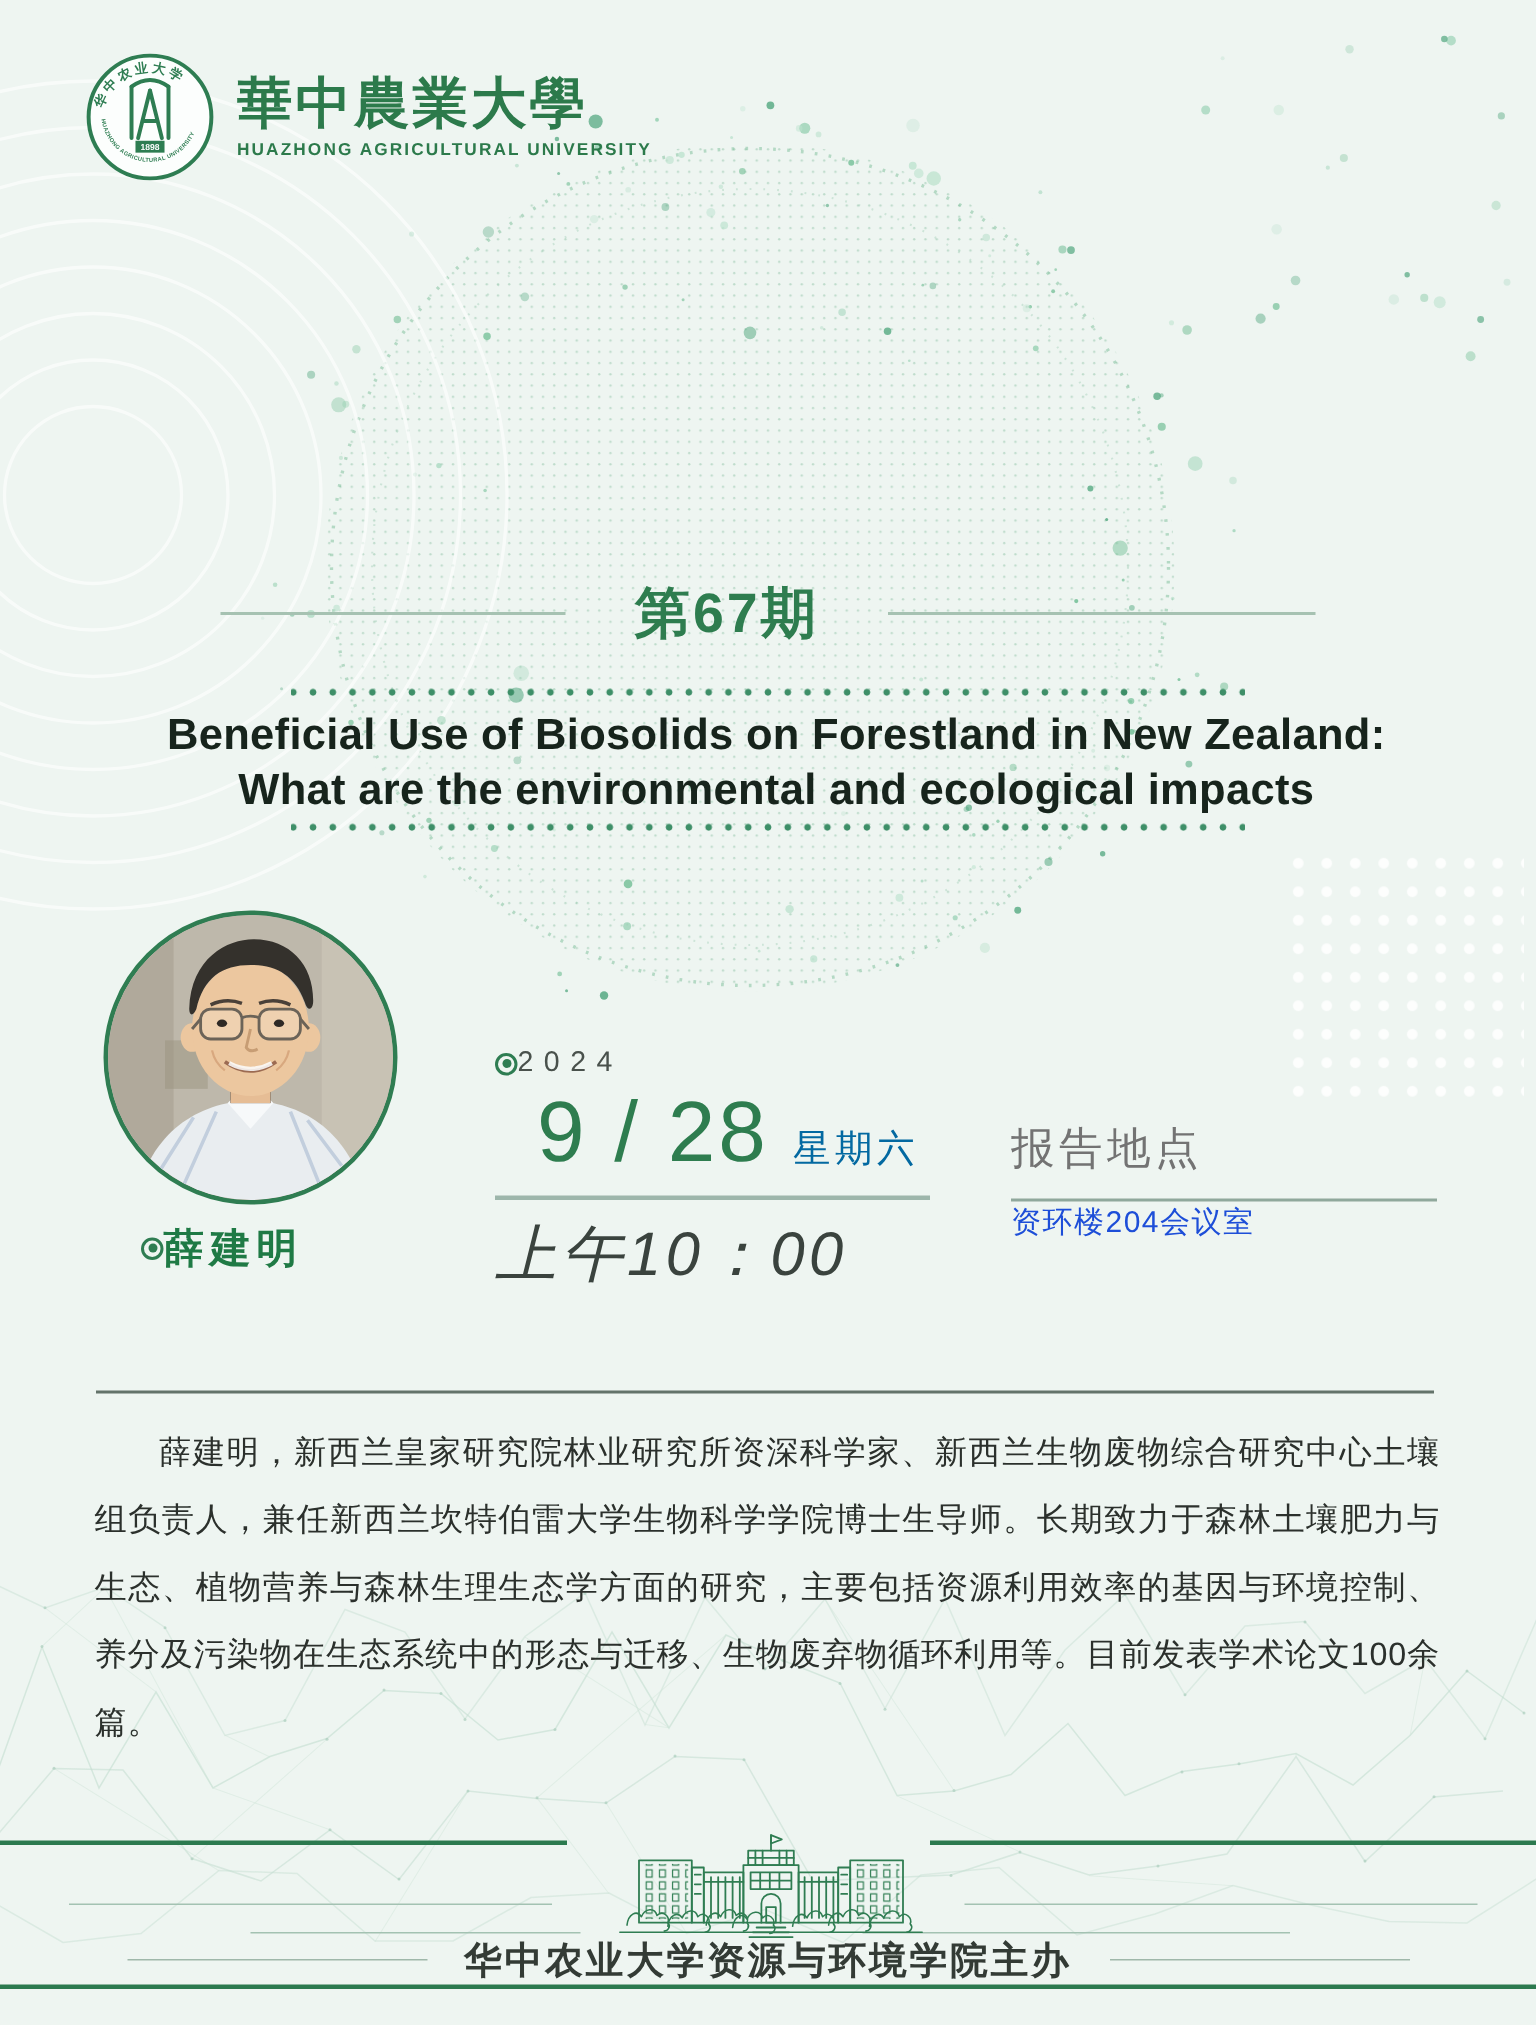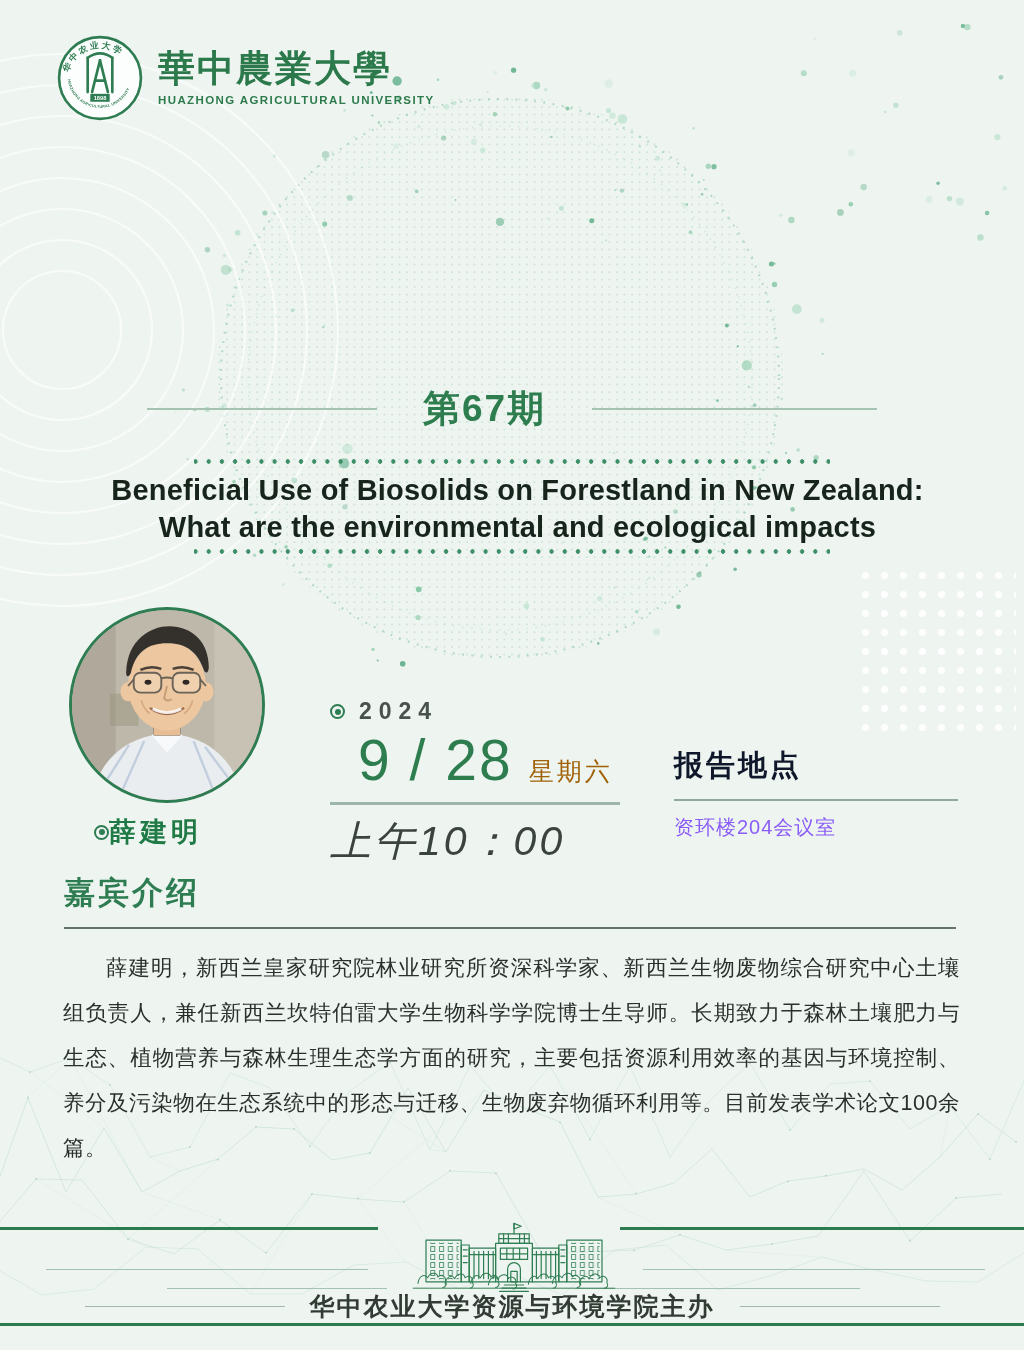--- a/index.html
+++ b/index.html
@@ -34,32 +34,32 @@
   .speaker-photo{position:absolute;left:69px;top:607px;width:190px;height:190px;border-radius:50%;
     border:3.5px solid #2f7d52;overflow:hidden;z-index:3;background:#c0baae;}
   .speaker-photo svg{display:block;width:100%;height:100%;}
   .speaker-name{position:absolute;left:94px;top:814px;display:flex;align-items:center;z-index:3;
     font-size:27px;font-weight:700;color:#1f7a45;letter-spacing:4px;}
   .bullseye{display:inline-block;width:11px;height:11px;border:2px solid #2e7d52;border-radius:50%;
     position:relative;flex:none;}
   .bullseye::after{content:'';position:absolute;inset:2.5px;background:#2e7d52;border-radius:50%;}
   
   .schedule{position:absolute;left:330px;top:698px;width:292px;z-index:3;}
-  .year-row{display:flex;align-items:center;gap:14px;color:#49514c;font-size:23px;
-    letter-spacing:7px;font-weight:700;}
+  .year-row{display:flex;align-items:center;color:#49514c;font-size:19px;
+    letter-spacing:7px;font-weight:400;}
   .date-row{display:flex;align-items:baseline;margin-left:28px;margin-top:2px;}
   .date{font-size:57px;color:#2e7d4f;font-weight:500;letter-spacing:2px;}
-  .weekday{font-size:25px;color:#a16207;margin-left:16px;font-weight:500;letter-spacing:3px;}
+  .weekday{font-size:25px;color:#0369a1;margin-left:16px;font-weight:500;letter-spacing:3px;}
   .sch-rule{height:2.5px;background:#9db6ab;margin-top:9px;width:290px;}
   .time{font-size:41px;color:#3a433e;font-weight:300;letter-spacing:3px;margin-top:9px;font-style:italic;}
   
   .venue{position:absolute;left:674px;top:746px;width:284px;z-index:3;}
-  .venue-label{font-size:29px;font-weight:700;color:#0f172a;letter-spacing:3px;}
+  .venue-label{font-size:29px;font-weight:400;color:#737373;letter-spacing:3px;}
   .venue-rule{height:2px;background:#8fa89c;margin-top:13px;}
-  .venue-room{font-size:20px;color:#8b5cf6;margin-top:13px;font-weight:500;letter-spacing:1px;}
+  .venue-room{font-size:20px;color:#1d4ed8;margin-top:0;font-weight:500;letter-spacing:1px;}
   
   .section-head{position:absolute;left:64px;top:872px;font-size:31px;color:#2e7d52;
     font-weight:600;letter-spacing:3px;z-index:3;}
   .section-rule{position:absolute;left:64px;top:927px;width:892px;height:1.5px;background:#63736a;z-index:3;}
   .bio{position:absolute;left:63px;top:946px;width:897px;margin:0;z-index:3;
     font-size:21.5px;line-height:45px;color:#2b302c;font-weight:500;letter-spacing:.5px;
     text-indent:2em;text-align:justify;}
   
   .fl{position:absolute;background:#2c7a4f;height:2.5px;z-index:4;}
   .fl.top-l{left:0;top:1227px;width:378px;}
@@ -407,21 +407,20 @@
     <div class="sch-rule"></div>
     <div class="time">上午10：00</div>
   </div>
 
   <div class="venue">
     <div class="venue-label">报告地点</div>
     <div class="venue-rule"></div>
     <div class="venue-room">资环楼204会议室</div>
   </div>
 
-  <div class="section-head">嘉宾介绍</div>
   <div class="section-rule"></div>
 
   <p class="bio">薛建明，新西兰皇家研究院林业研究所资深科学家、新西兰生物废物综合研究中心土壤组负责人，兼任新西兰坎特伯雷大学生物科学学院博士生导师。长期致力于森林土壤肥力与生态、植物营养与森林生理生态学方面的研究，主要包括资源利用效率的基因与环境控制、养分及污染物在生态系统中的形态与迁移、生物废弃物循环利用等。目前发表学术论文100余篇。</p>
 
   <div class="fl top-l"></div>
   <div class="fl top-r"></div>
   <div class="thin t-l1"></div>
   <div class="thin t-r1"></div>
   <div class="thin t-l2"></div>
   <div class="thin t-r2"></div>

